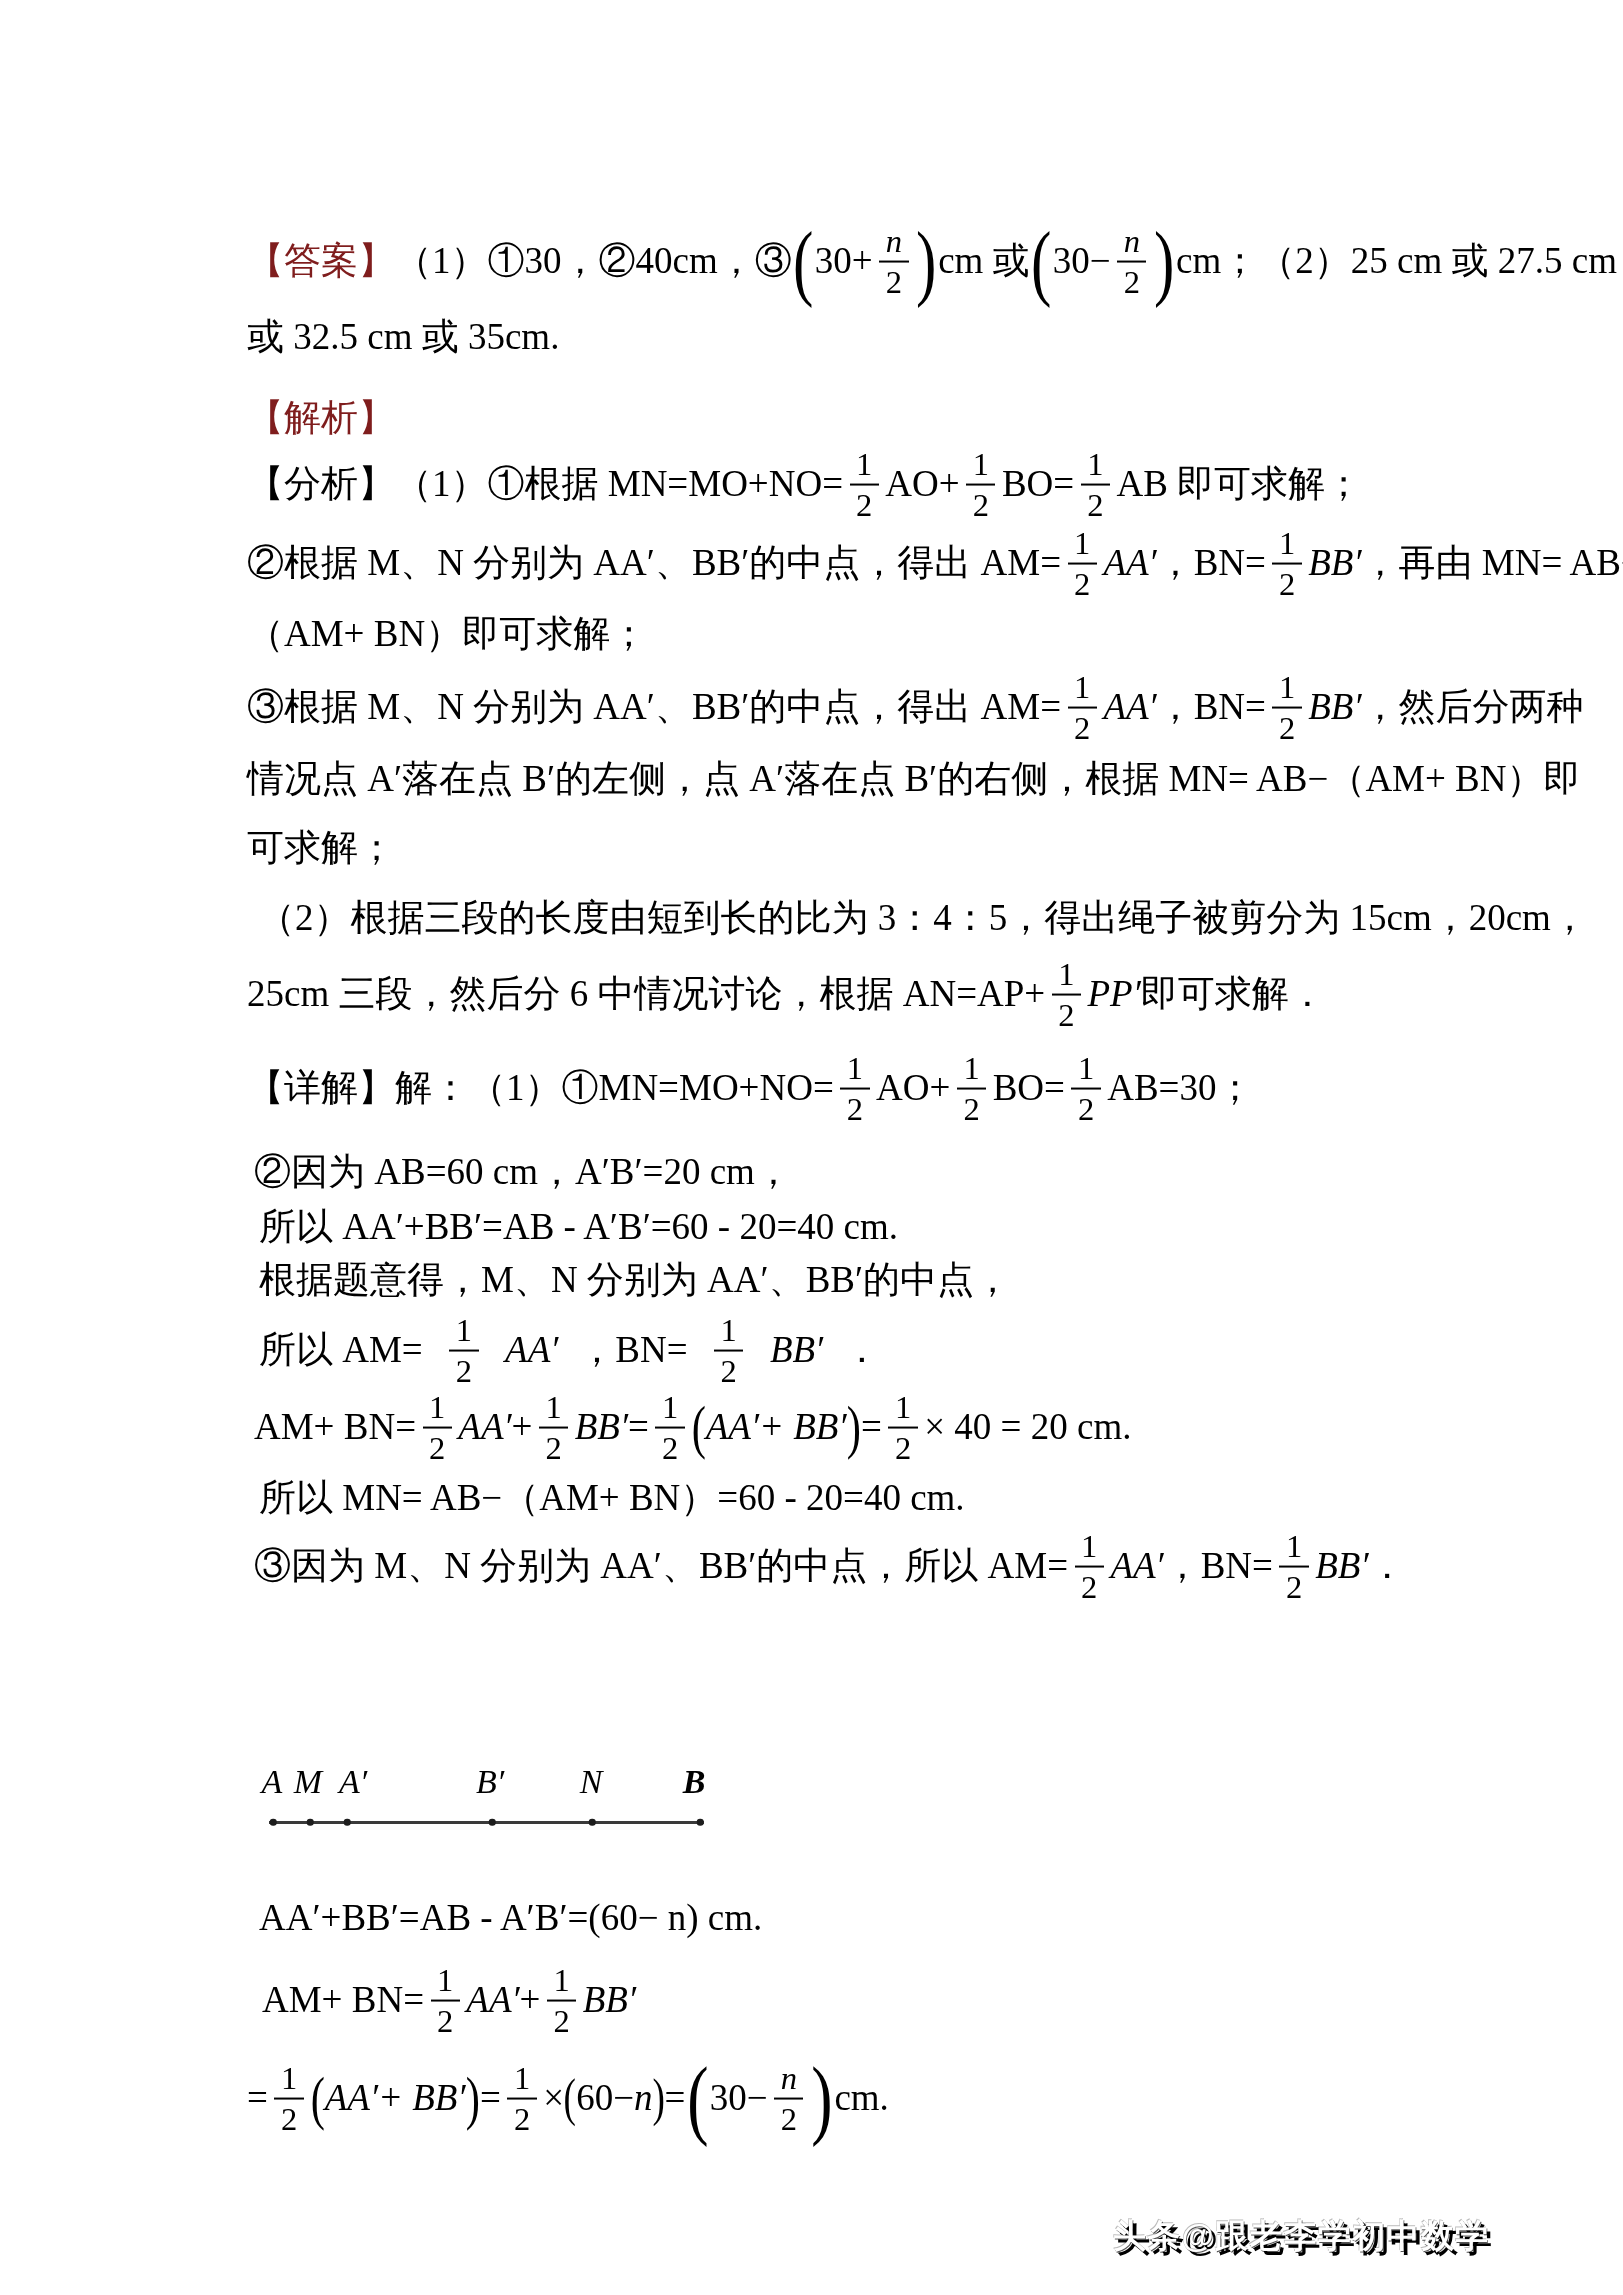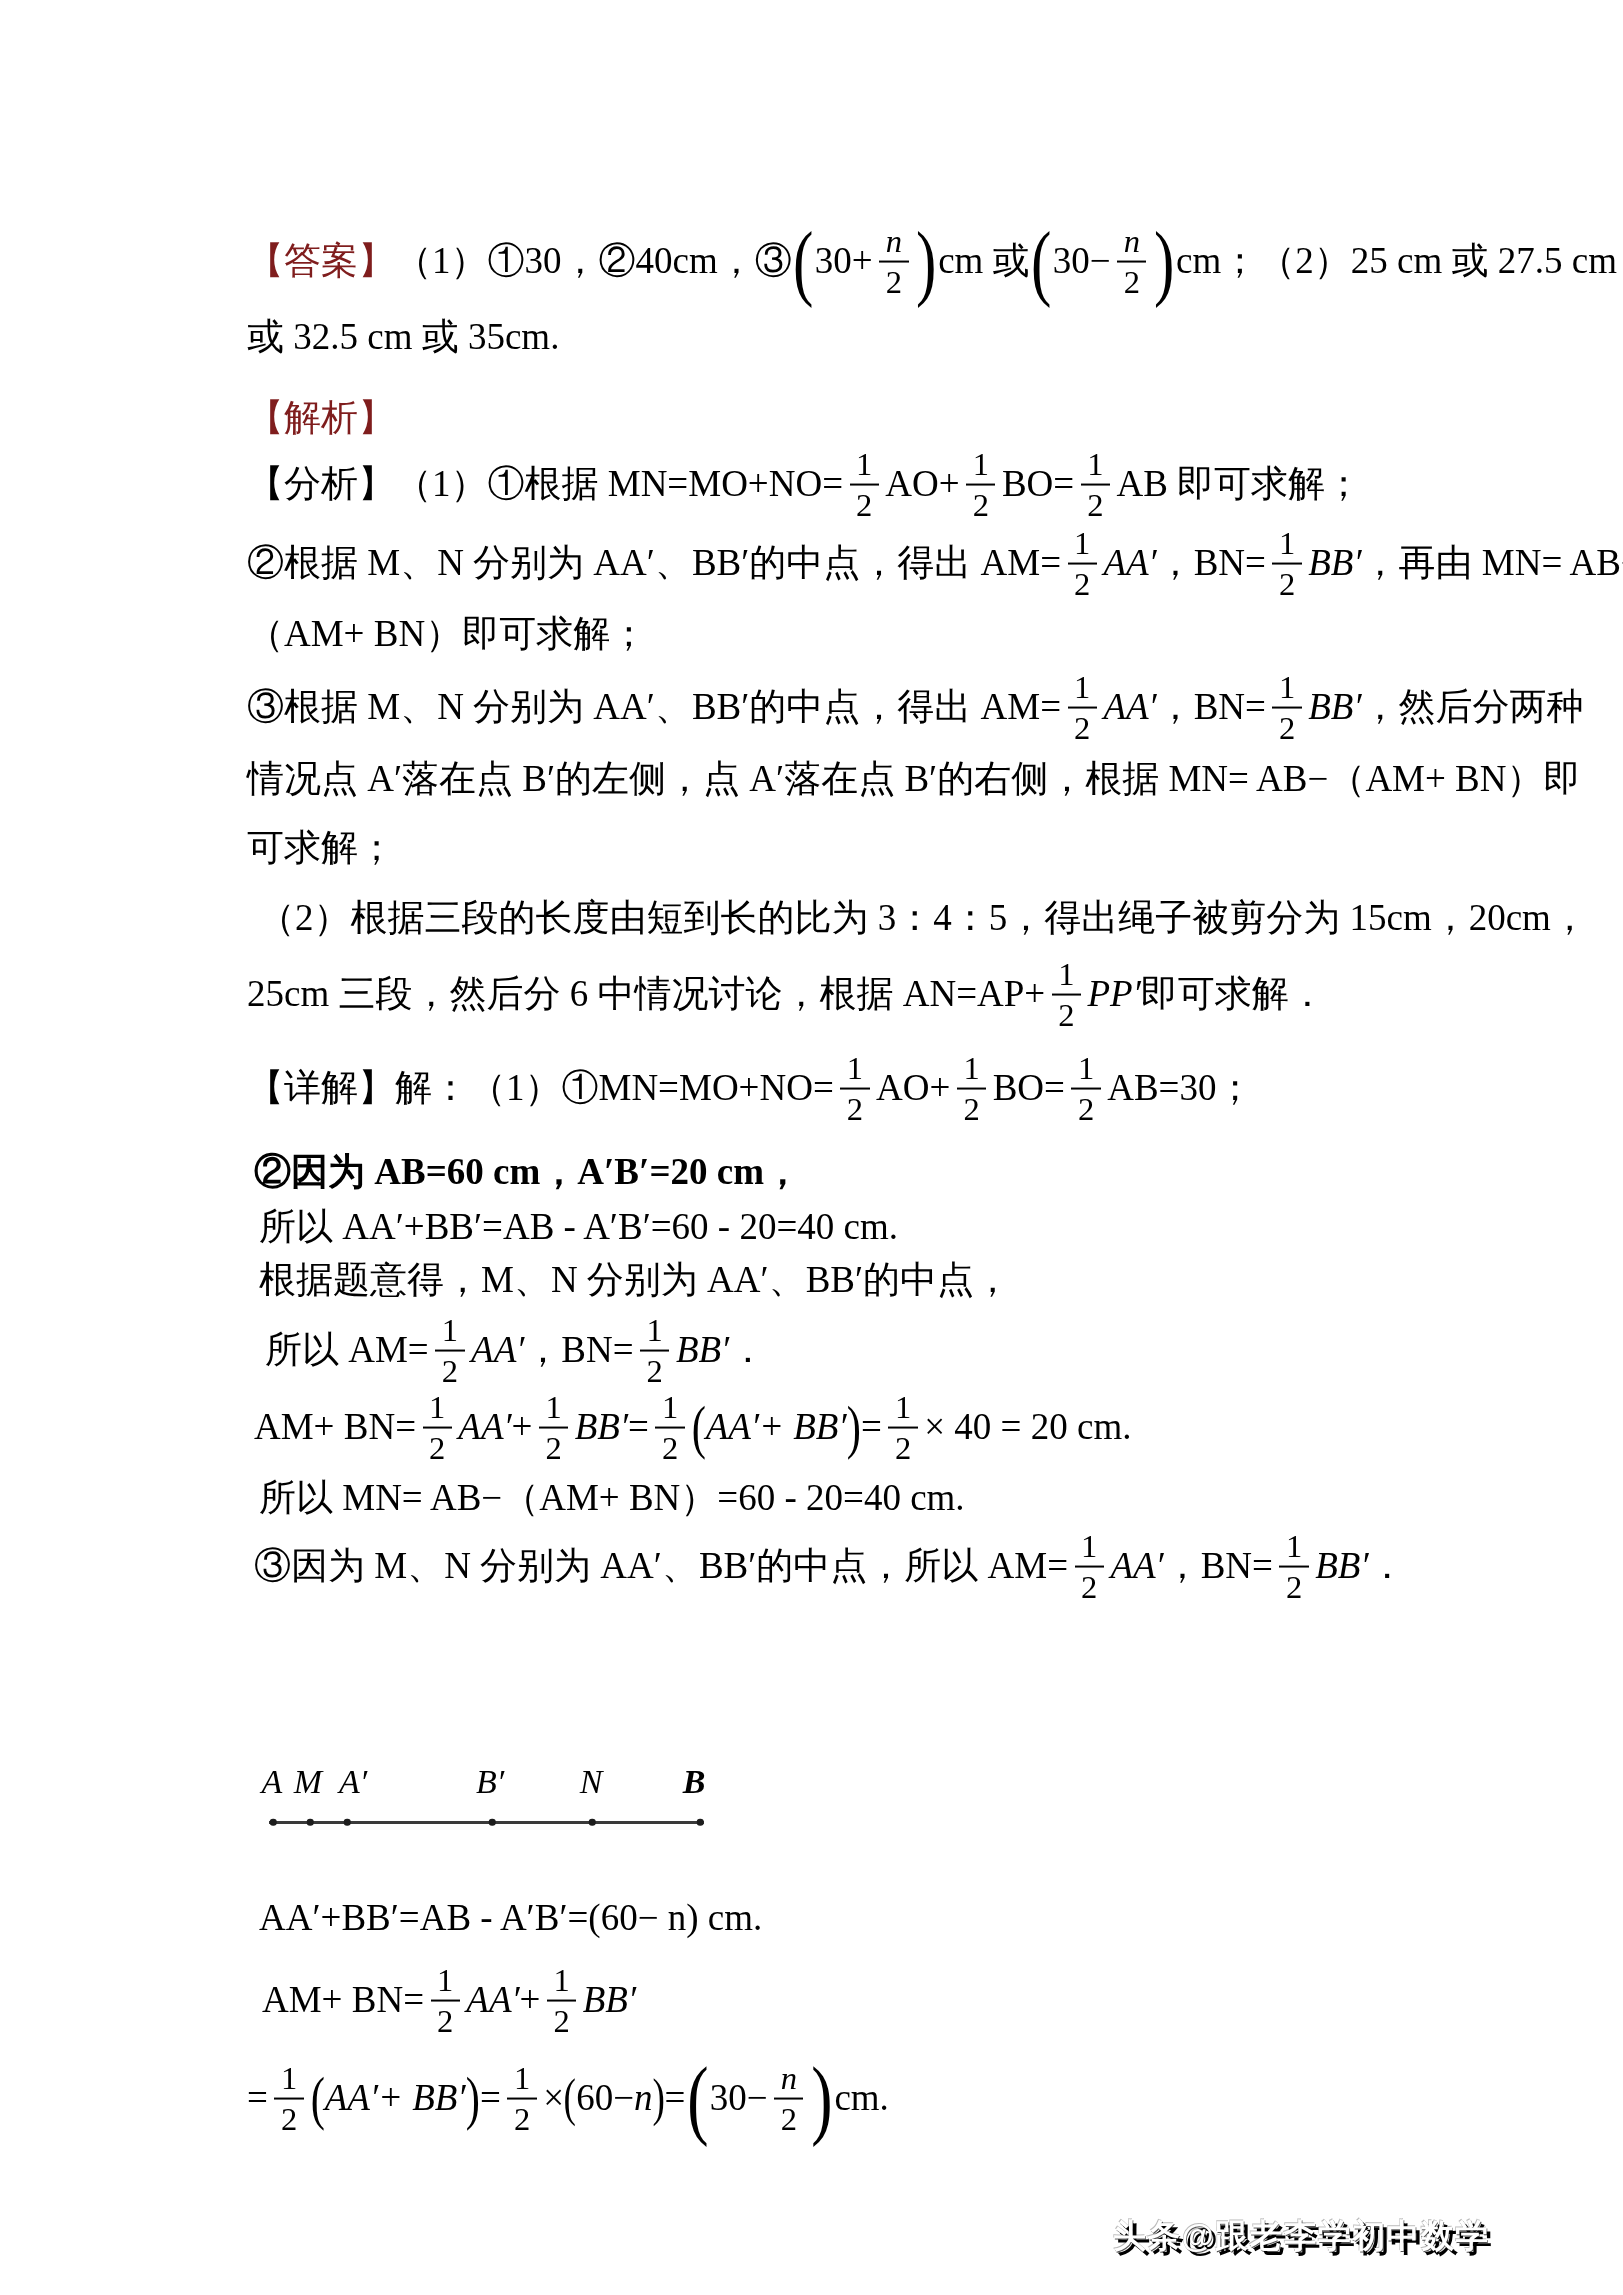--- a/index.html
+++ b/index.html
@@ -92,24 +92,24 @@
     <div class="line" style="left: 247px; top: 418px;"><span class="run tag">【解析】</span></div>
     <div class="line" style="left: 247px; top: 484px;"><span class="run">【分析】（1）①根据 MN=MO+NO=</span><span class="frac"><span class="num">1</span><span class="den">2</span></span><span class="run">AO+</span><span class="frac"><span class="num">1</span><span class="den">2</span></span><span class="run">BO=</span><span class="frac"><span class="num">1</span><span class="den">2</span></span><span class="run">AB 即可求解；</span></div>
     <div class="line" style="left: 247px; top: 563px;"><span class="run">②根据 M、N 分别为 AA′、BB′的中点，得出 AM=</span><span class="frac"><span class="num">1</span><span class="den">2</span></span><span class="run var">AA′</span><span class="run">，BN=</span><span class="frac"><span class="num">1</span><span class="den">2</span></span><span class="run var">BB′</span><span class="run">，再由 MN= AB−</span></div>
     <div class="line" style="left: 247px; top: 634px;"><span class="run">（AM+ BN）即可求解；</span></div>
     <div class="line" style="left: 247px; top: 707px;"><span class="run">③根据 M、N 分别为 AA′、BB′的中点，得出 AM=</span><span class="frac"><span class="num">1</span><span class="den">2</span></span><span class="run var">AA′</span><span class="run">，BN=</span><span class="frac"><span class="num">1</span><span class="den">2</span></span><span class="run var">BB′</span><span class="run">，然后分两种</span></div>
     <div class="line" style="left: 247px; top: 779px;"><span class="run">情况点 A′落在点 B′的左侧，点 A′落在点 B′的右侧，根据 MN= AB−（AM+ BN）即</span></div>
     <div class="line" style="left: 247px; top: 848px;"><span class="run">可求解；</span></div>
     <div class="line" style="left: 258px; top: 918px;"><span class="run">（2）根据三段的长度由短到长的比为 3：4：5，得出绳子被剪分为 15cm，20cm，</span></div>
     <div class="line" style="left: 247px; top: 994px;"><span class="run">25cm 三段，然后分 6 中情况讨论，根据 AN=AP+</span><span class="frac"><span class="num">1</span><span class="den">2</span></span><span class="run var">PP′</span><span class="run">即可求解．</span></div>
     <div class="line" style="left: 247px; top: 1088px;"><span class="run">【详解】解：（1）①MN=MO+NO=</span><span class="frac"><span class="num">1</span><span class="den">2</span></span><span class="run">AO+</span><span class="frac"><span class="num">1</span><span class="den">2</span></span><span class="run">BO=</span><span class="frac"><span class="num">1</span><span class="den">2</span></span><span class="run">AB=30；</span></div>
-    <div class="line" style="left: 254px; top: 1172px; font-weight: bold;"><span class="run">②因为 AB=60 cm，A′B′=20 cm，</span></div>
+    <div class="line" style="left: 254px; top: 1172px;"><span class="run">②因为 AB=60 cm，A′B′=20 cm，</span></div>
     <div class="line" style="left: 259px; top: 1227px;"><span class="run">所以 AA′+BB′=AB - A′B′=60 - 20=40 cm.</span></div>
     <div class="line" style="left: 259px; top: 1280px; font-family: Liberation Serif, serif;"><span class="run">根据题意得，M、N 分别为 AA′、BB′的中点，</span></div>
-    <div class="line" style="left: 265px; top: 1350px;"><span class="run">所以 AM=</span><span class="frac"><span class="num">1</span><span class="den">2</span></span><span class="run var">AA′</span><span class="run">，BN=</span><span class="frac"><span class="num">1</span><span class="den">2</span></span><span class="run var">BB′</span><span class="run">．</span></div>
+    <div class="line" style="left: 259px; top: 1350px; gap: 20px;"><span class="run">所以 AM=</span><span class="frac"><span class="num">1</span><span class="den">2</span></span><span class="run var">AA′</span><span class="run">，BN=</span><span class="frac"><span class="num">1</span><span class="den">2</span></span><span class="run var">BB′</span><span class="run">．</span></div>
     <div class="line" style="left: 254px; top: 1427px;"><span class="run">AM+ BN=</span><span class="frac"><span class="num">1</span><span class="den">2</span></span><span class="run var">AA′</span><span class="run">+</span><span class="frac"><span class="num">1</span><span class="den">2</span></span><span class="run var">BB′</span><span class="run">=</span><span class="frac"><span class="num">1</span><span class="den">2</span></span><span class="paren" style="font-size: 1.6em;">(</span><span class="run var">AA′+ BB′</span><span class="paren" style="font-size: 1.6em;">)</span><span class="run">=</span><span class="frac"><span class="num">1</span><span class="den">2</span></span><span class="run">× 40 = 20 cm.</span></div>
     <div class="line" style="left: 259px; top: 1498px;"><span class="run">所以 MN= AB−（AM+ BN）=60 - 20=40 cm.</span></div>
     <div class="line" style="left: 254px; top: 1566px;"><span class="run">③因为 M、N 分别为 AA′、BB′的中点，所以 AM=</span><span class="frac"><span class="num">1</span><span class="den">2</span></span><span class="run var">AA′</span><span class="run">，BN=</span><span class="frac"><span class="num">1</span><span class="den">2</span></span><span class="run var">BB′</span><span class="run">．</span></div>
     <div class="line" style="left: 259px; top: 1918px;"><span class="run">AA′+BB′=AB - A′B′=(60− n) cm.</span></div>
     <div class="line" style="left: 262px; top: 2000px;"><span class="run">AM+ BN=</span><span class="frac"><span class="num">1</span><span class="den">2</span></span><span class="run var">AA′</span><span class="run">+</span><span class="frac"><span class="num">1</span><span class="den">2</span></span><span class="run var">BB′</span></div>
     <div class="line" style="left: 247px; top: 2098px;"><span class="run">=</span><span class="frac"><span class="num">1</span><span class="den">2</span></span><span class="paren" style="font-size: 1.6em;">(</span><span class="run var">AA′+ BB′</span><span class="paren" style="font-size: 1.6em;">)</span><span class="run">=</span><span class="frac"><span class="num">1</span><span class="den">2</span></span><span class="run">×</span><span class="paren" style="font-size: 1.4em;">(</span><span class="run">60−</span><span class="run var">n</span><span class="paren" style="font-size: 1.4em;">)</span><span class="run">=</span><span class="paren" style="font-size: 2.4em;">(</span><span class="run">30−</span><span class="frac it"><span class="num">n</span><span class="den">2</span></span><span class="paren" style="font-size: 2.4em;">)</span><span class="run">cm.</span></div>
   </div>
 
 
 </body></html>

